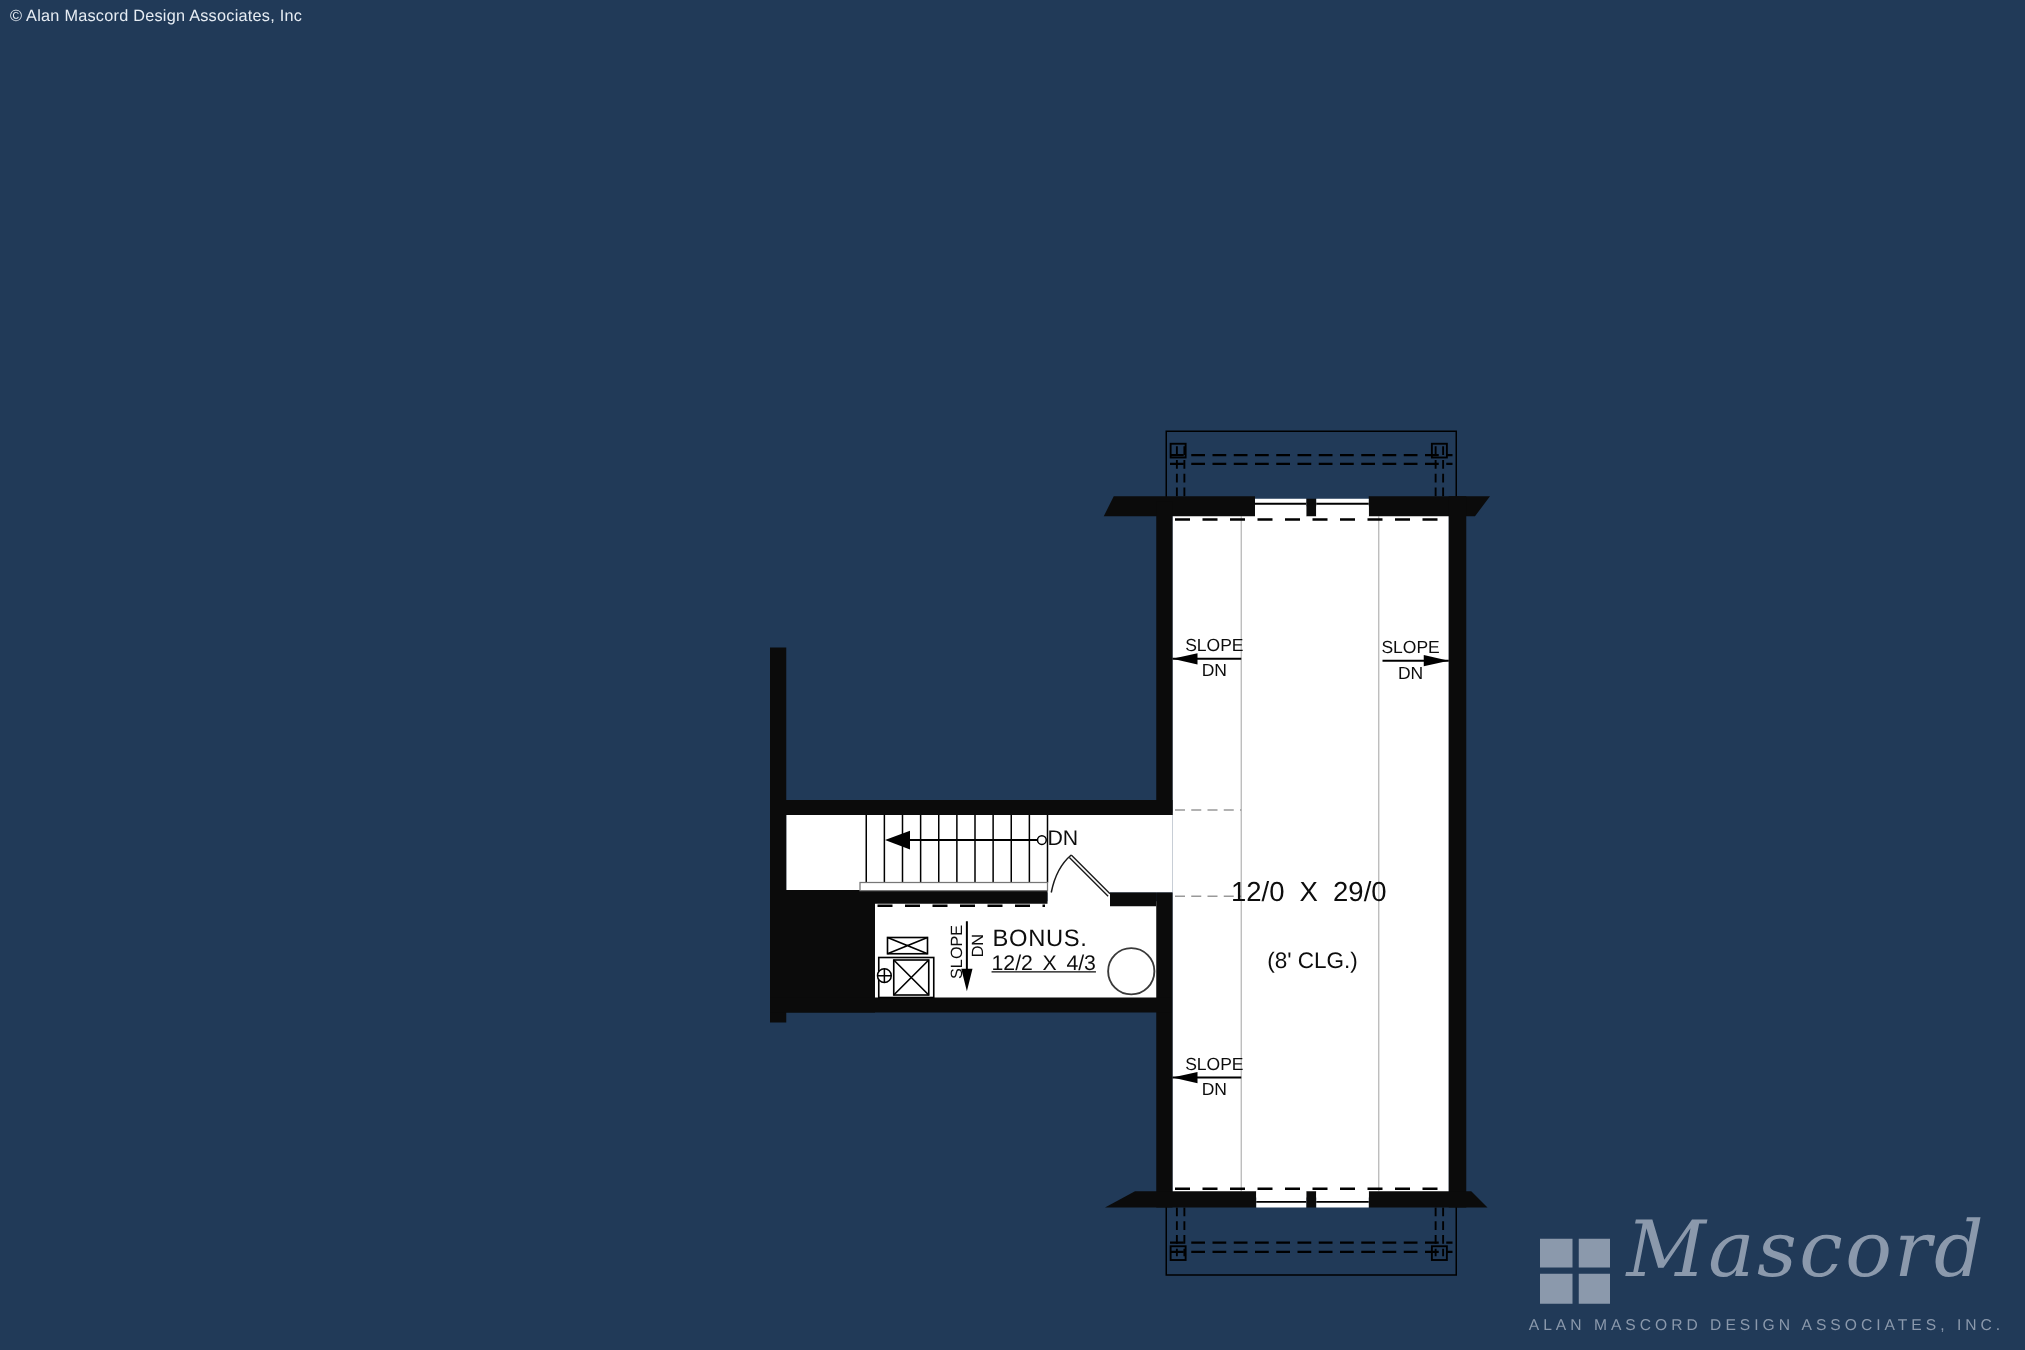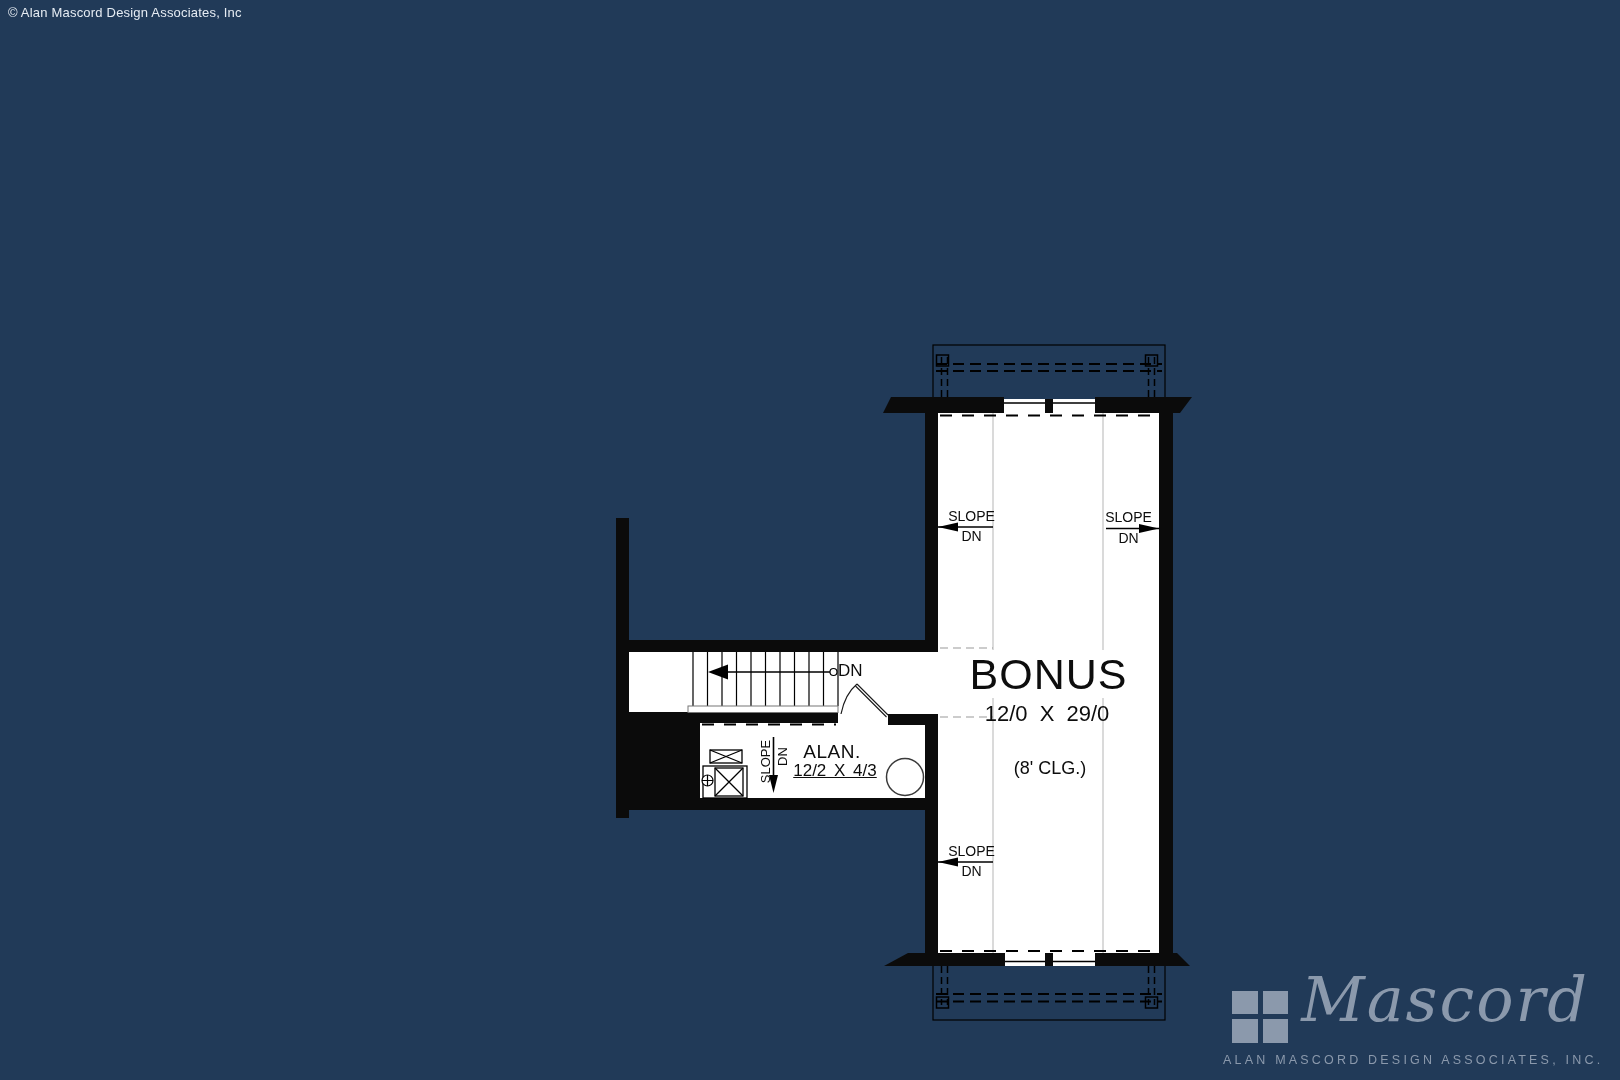--- a/index.html
+++ b/index.html
@@ -148,25 +148,24 @@
     <g stroke="#000" fill="#000">
       <path d="M938 862 H993" stroke-width="1.6"></path>
       <polygon points="938,862 958,857.5 958,866.5" stroke="none"></polygon>
     </g>
     <g stroke="#000" fill="#000">
       <path d="M773.5 737 V785" stroke-width="1.6"></path>
       <polygon points="773.5,793 769,775 778,775" stroke="none"></polygon>
     </g>
   </svg>
 
-  <div class="ptext bonus-name"><span>BONUS</span></div>
   <div class="ptext bonus-dim">12/0 X 29/0</div>
   <div class="ptext bonus-clg">(8' CLG.)</div>
 
-  <div class="ptext mech-name">ALAN.</div>
+  <div class="ptext mech-name">BONUS.</div>
   <div class="ptext mech-dim">12/2 X 4/3</div>
 
   <div class="ptext stair-dn">DN</div>
 
   <div class="ptext slope sl1">SLOPE</div>
   <div class="ptext dnlab dn1">DN</div>
   <div class="ptext slope sl2">SLOPE</div>
   <div class="ptext dnlab dn2">DN</div>
   <div class="ptext slope sl3">SLOPE</div>
   <div class="ptext dnlab dn3">DN</div>

